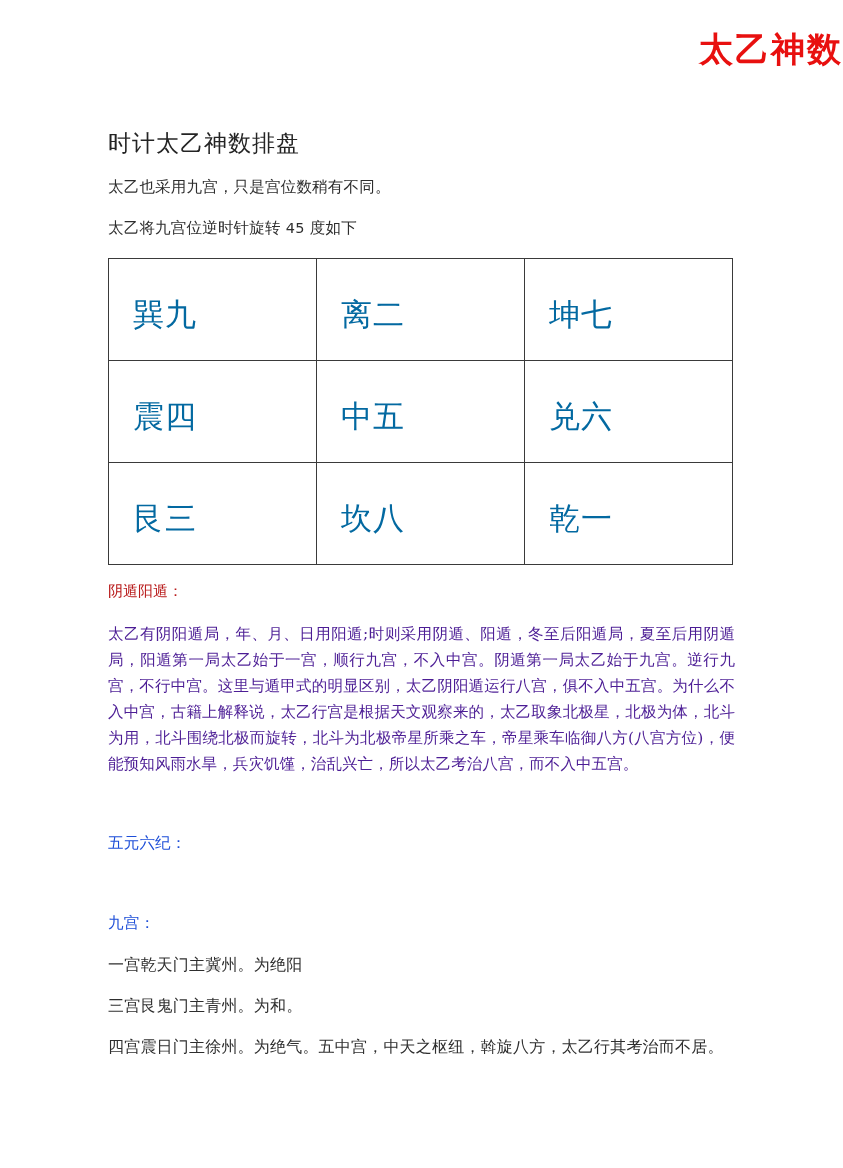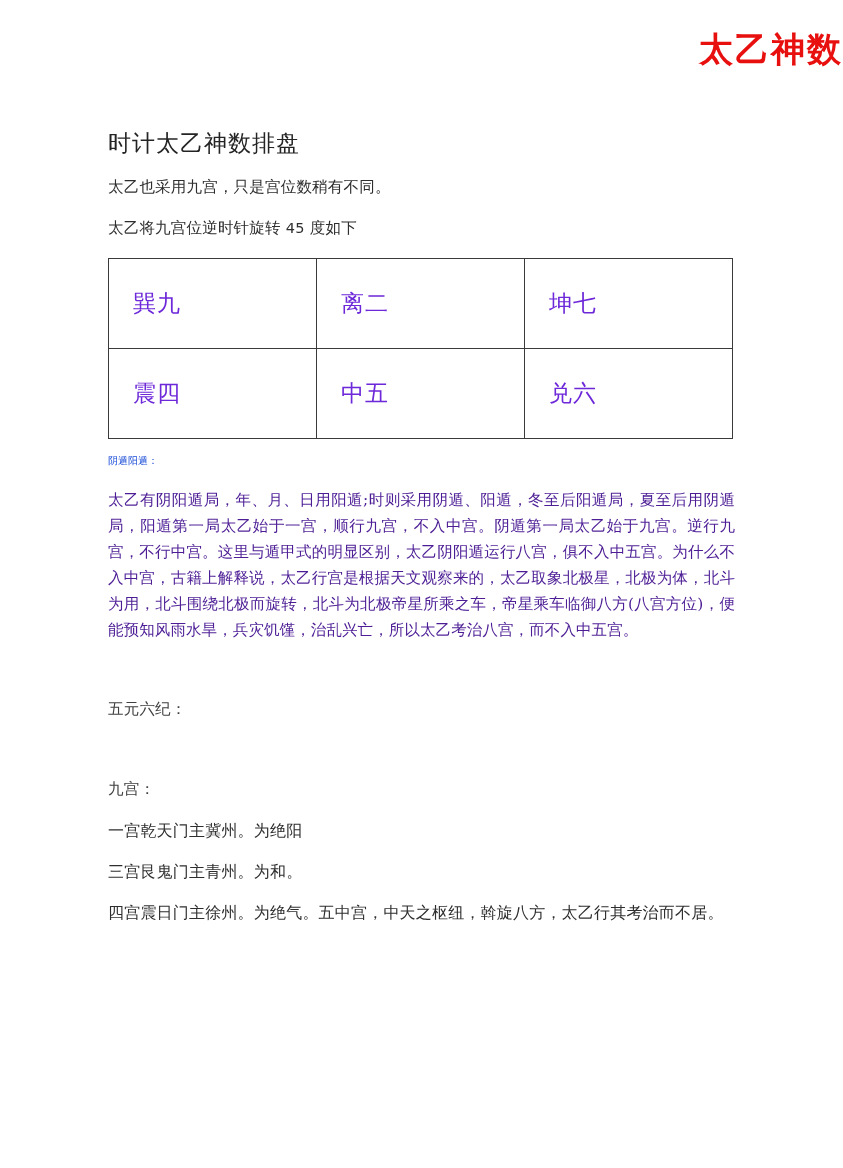--- a/index.html
+++ b/index.html
@@ -56,59 +56,59 @@
   }
   .para-body {
     font-size: 15.5px;
     line-height: 1.68;
     color: #4c1d95;
     margin: 0;
     text-align: justify;
     letter-spacing: 0.1px;
   }
   .label-line {
-    font-size: 10px;
+    font-size: 15px;
     line-height: 1.6;
-    color: #1d4ed8;
+    color: #b91c1c;
     margin: 4px 0 18px 0;
   }
   .num {
     font-family: "DejaVu Sans", "Liberation Sans", sans-serif;
     font-size: 14.5px;
   }
   table.jiugong {
     border-collapse: collapse;
     width: 625px;
     margin: 6px 0 14px 0;
     table-layout: fixed;
   }
   table.jiugong td {
     border: 1.6px solid #3a3a3a;
     height: 89px;
-    padding: 0 0 0 24px;
+    padding: 12px 0 0 24px;
     font-family: "DejaVu Sans", "Liberation Sans", sans-serif;
-    font-size: 23px;
-    color: #6d28d9;
+    font-size: 31px;
+    color: #0369a1;
     vertical-align: middle;
     letter-spacing: 1px;
   }
   .gap-lg { height: 54px; }
   .gap-md { height: 38px; }
   .list-block { margin: 0; }
   .list-item {
     font-size: 16px;
     line-height: 1.6;
     color: #2e2e2e;
     margin: 0 0 15px 0;
     letter-spacing: 0.2px;
   }
   .sec-label {
     font-size: 15.5px;
     line-height: 1.6;
-    color: #404040;
+    color: #1d4ed8;
     margin: 0 0 17px 0;
     letter-spacing: 0.2px;
   }
 </style>
 </head>
 <body>
 
 <div class="page">
 
   <h1 class="doc-title">太乙神数</h1>
@@ -126,20 +126,25 @@
         <tr>
           <td>巽九</td>
           <td>离二</td>
           <td>坤七</td>
         </tr>
         <tr>
           <td>震四</td>
           <td>中五</td>
           <td>兑六</td>
         </tr>
+        <tr>
+          <td>艮三</td>
+          <td>坎八</td>
+          <td>乾一</td>
+        </tr>
       </tbody>
     </table>
 
     <p class="label-line">阴遁阳遁：</p>
 
     <p class="para-body">太乙有阴阳遁局，年、月、日用阳遁;时则采用阴遁、阳遁，冬至后阳遁局，夏至后用阴遁局，阳遁第一局太乙始于一宫，顺行九宫，不入中宫。阴遁第一局太乙始于九宫。逆行九宫，不行中宫。这里与遁甲式的明显区别，太乙阴阳遁运行八宫，俱不入中五宫。为什么不入中宫，古籍上解释说，太乙行宫是根据天文观察来的，太乙取象北极星，北极为体，北斗为用，北斗围绕北极而旋转，北斗为北极帝星所乘之车，帝星乘车临御八方(八宫方位)，便能预知风雨水旱，兵灾饥馑，治乱兴亡，所以太乙考治八宫，而不入中五宫。</p>
 
     <div class="gap-lg"></div>
 
     <p class="sec-label">五元六纪：</p>

